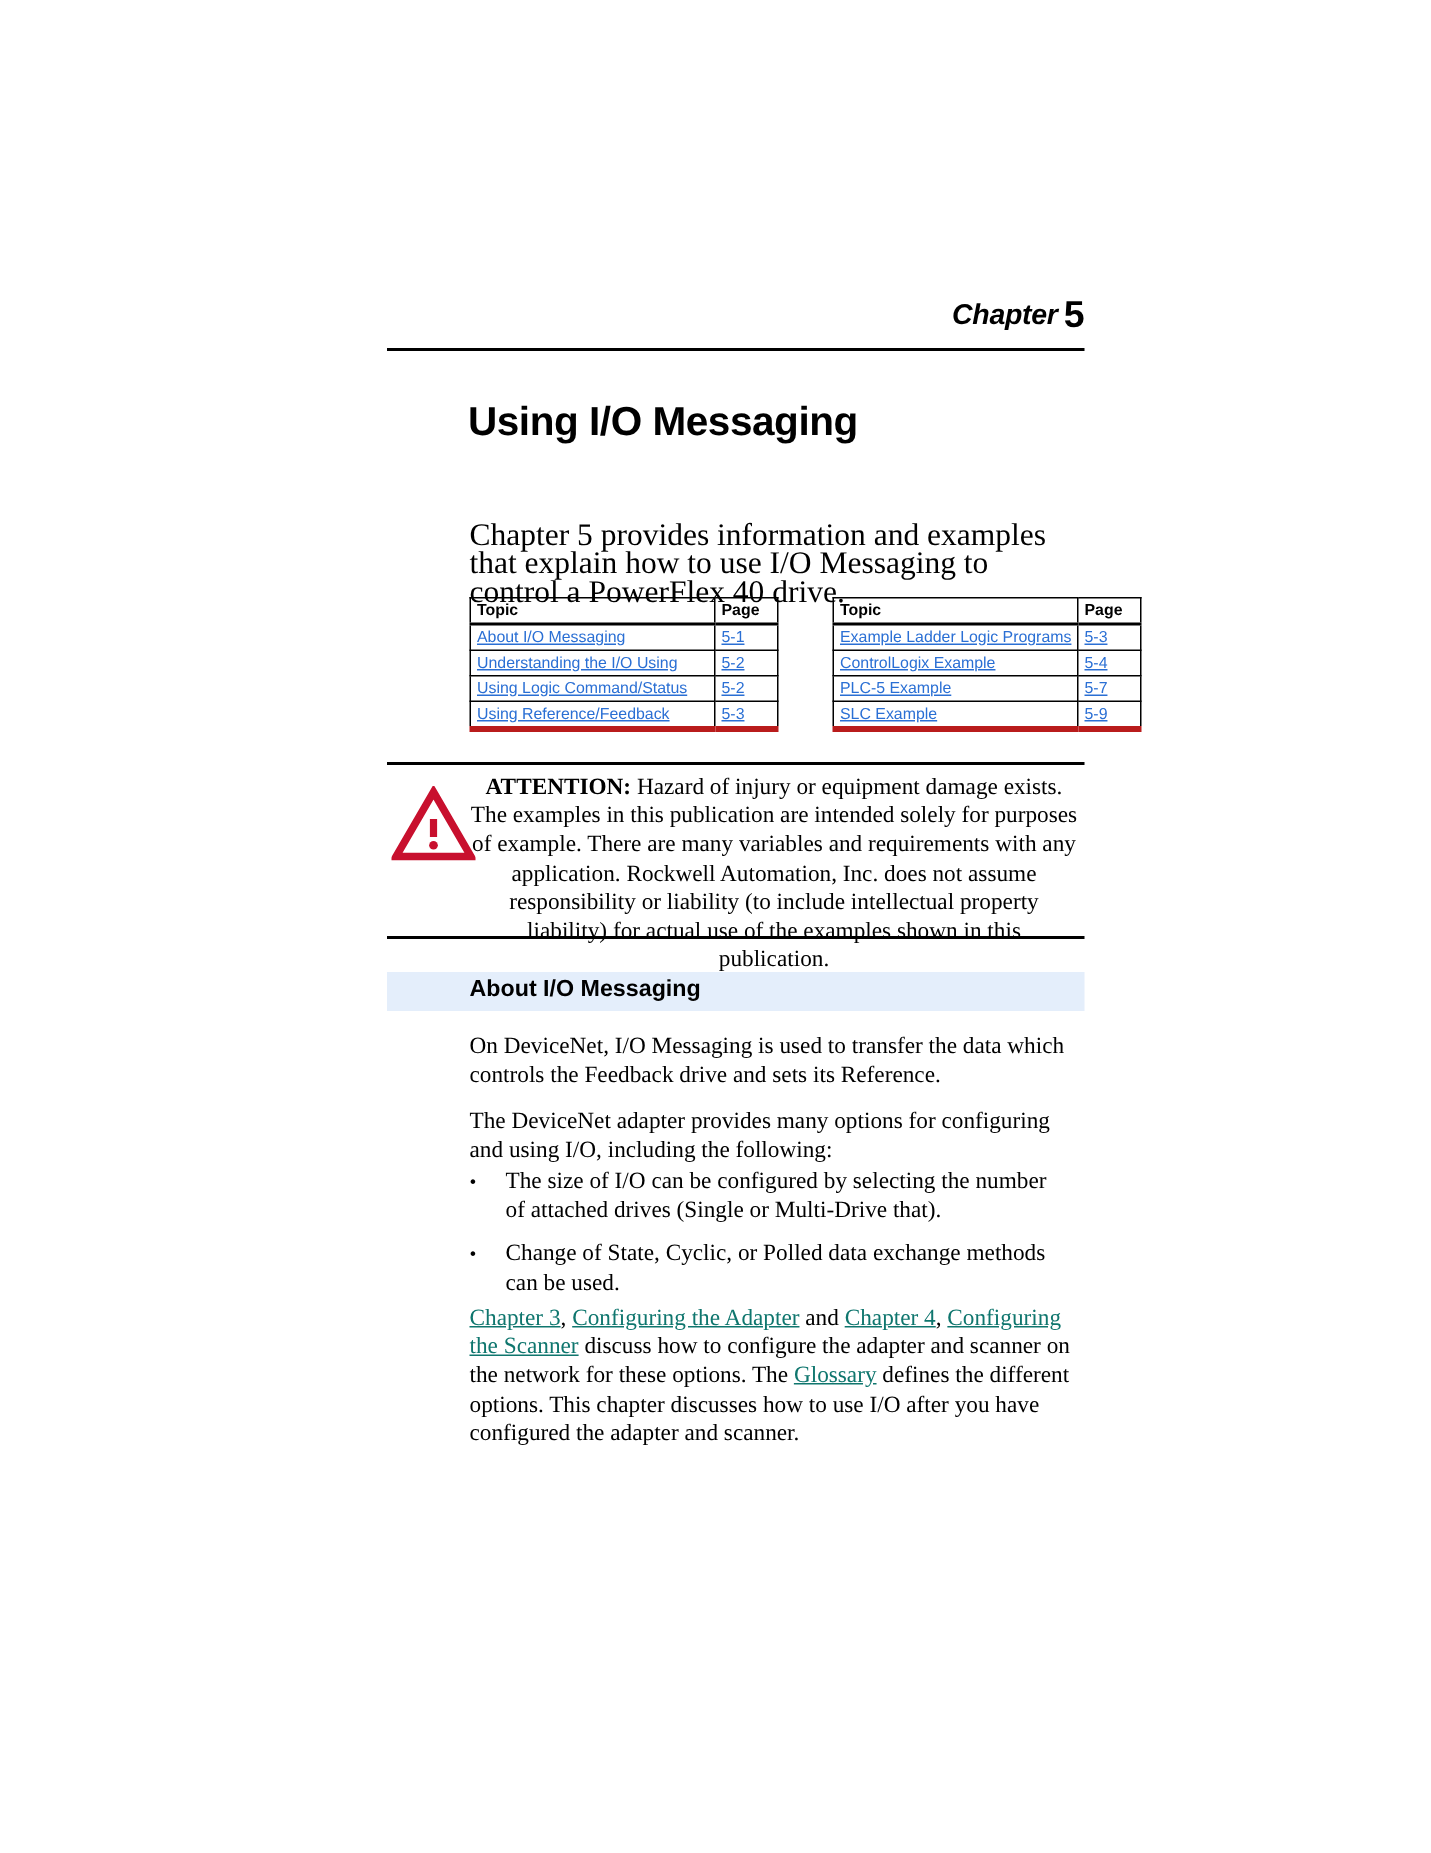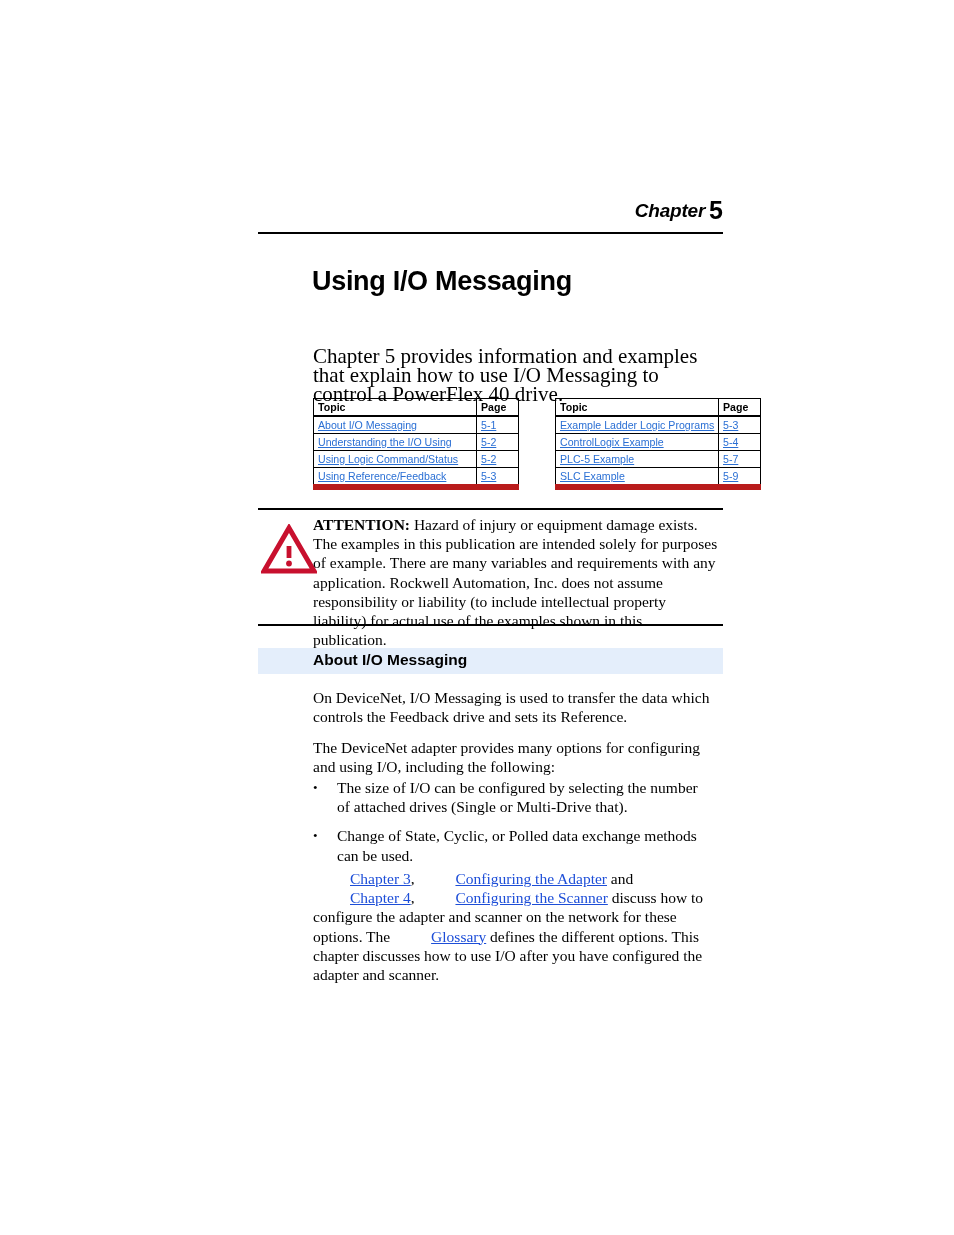--- a/index.html
+++ b/index.html
@@ -100,21 +100,21 @@
     line-height: 13px;
     height: 14px;
     vertical-align: middle;
     text-align: left;
   }
   table.topic-table th {
     font-weight: bold;
     border-bottom: 2px solid #000;
   }
   table.topic-table tr:last-child td {
-    border-bottom: 6px solid #b91c1c;
+    border-bottom: 4px solid #b91c1c;
   }
   table.topic-table col.c-topic { width: 163px; }
   table.topic-table col.c-page  { width: 42px;  }
   table.topic-table td a,
   table.topic-table td .tlink {
     color: #2a6fd4;
     text-decoration: underline;
     cursor: pointer;
   }
 
@@ -142,20 +142,21 @@
     width: 56px;
     height: 52px;
   }
   .attn-text {
     position: absolute;
     left: 313px;
     top: 515px;
     width: 406px;
     font-size: 15.5px;
     line-height: 19.2px;
+    text-align: center;
   }
   .attn-text b { font-weight: bold; }
 
   
   .sect-band {
     position: absolute;
     left: 258px;
     top: 648px;
     width: 465px;
     height: 26px;
@@ -196,24 +197,23 @@
   }
   .bullet-dot {
     width: 24px;
     flex: 0 0 24px;
     font-size: 13px;
     line-height: 19.2px;
   }
   .bullet-body { flex: 1 1 auto; }
 
   a.inline-link, .inline-link {
-    color: #1d4ed8;
+    color: #0f766e;
     text-decoration: underline;
     cursor: pointer;
-    margin-left: 37px;
   }
 </style>
 </head>
 <body>
 
 <div class="page">
 
   <div class="chapter-head">
     <span class="chapter-word">Chapter</span><span class="chapter-num">5</span>
   </div>

